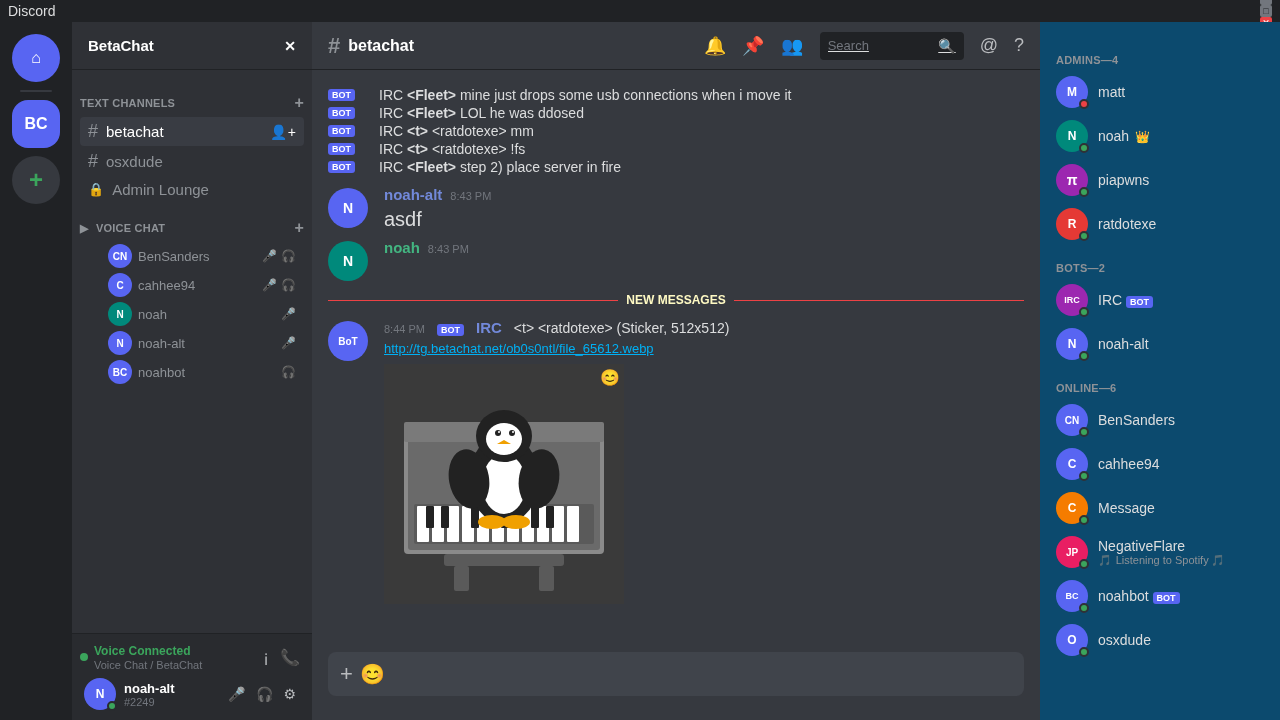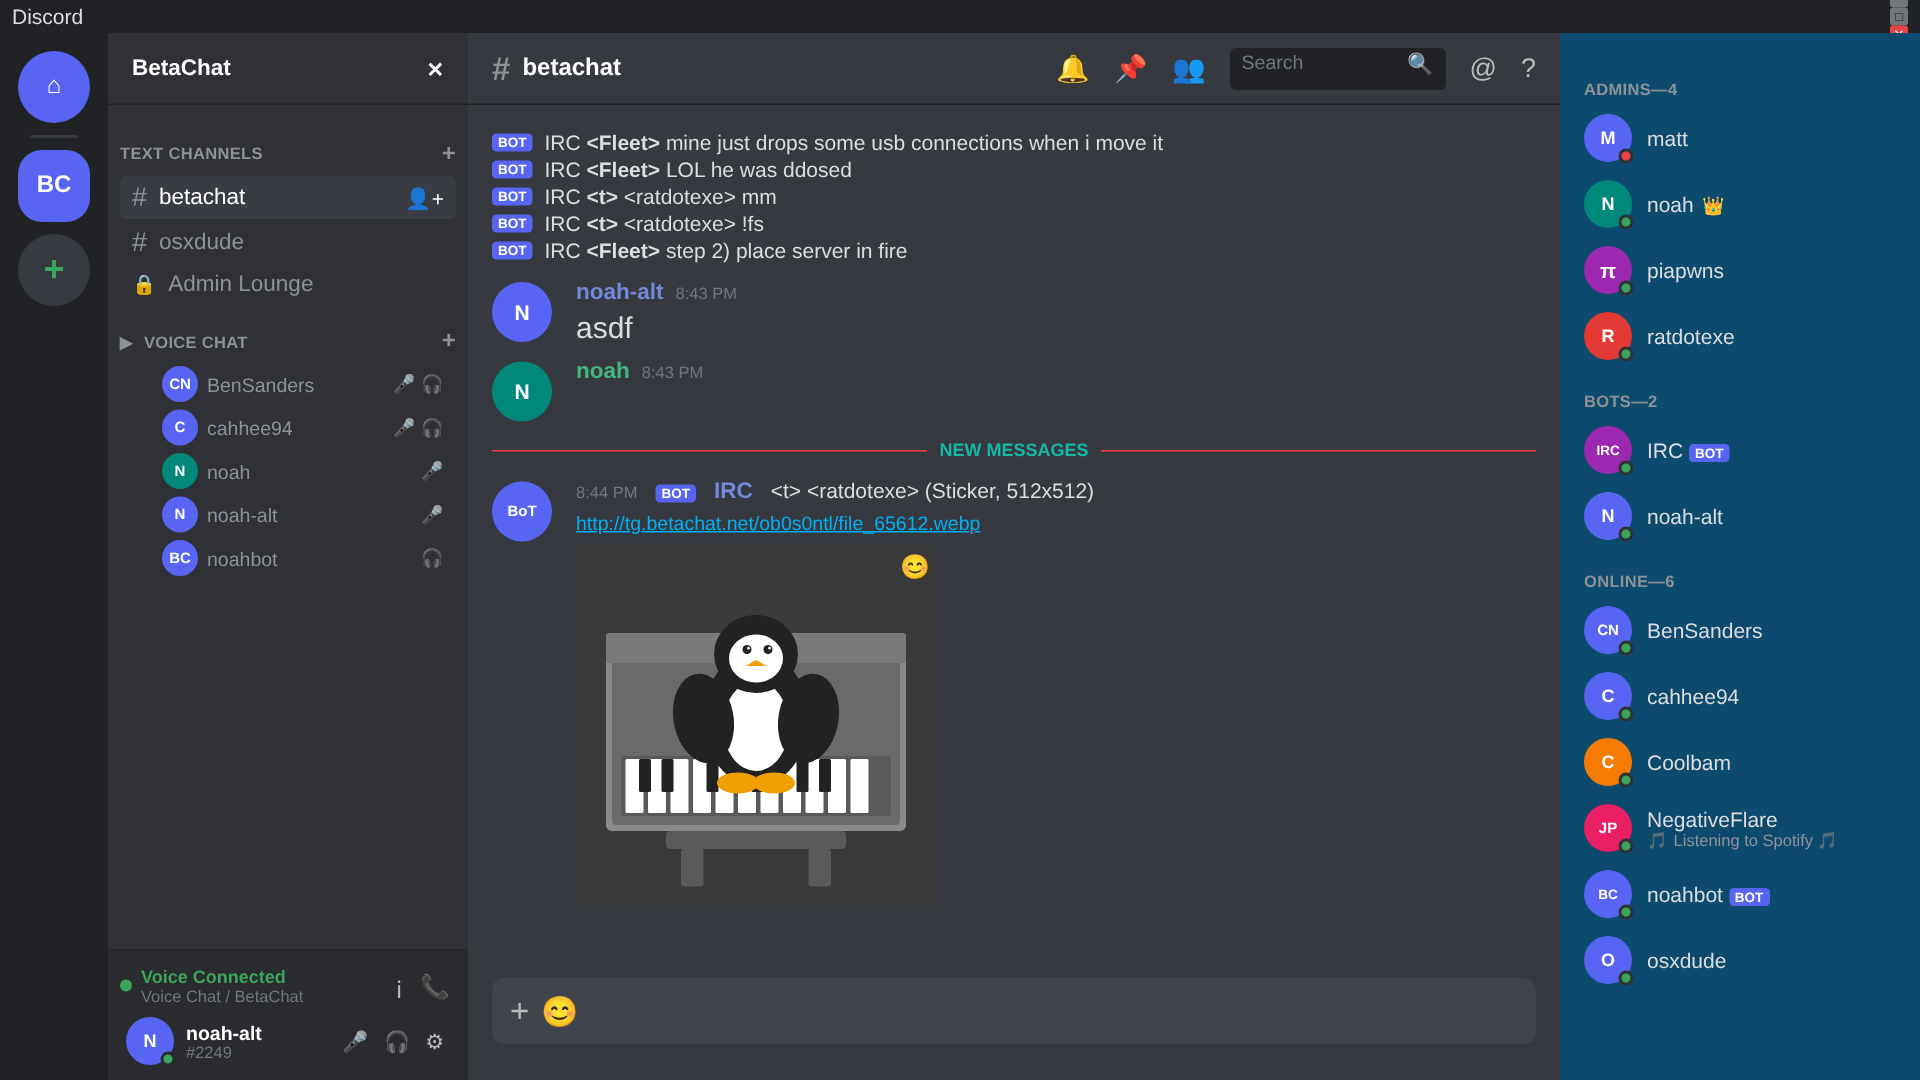--- a/index.html
+++ b/index.html
@@ -52,40 +52,40 @@
     .user-action-btn { color: #b9bbbe; font-size: 14px; cursor: pointer; padding: 2px 4px; }
 
     
     #main { flex: 1; display: flex; flex-direction: column; background: #36393f; overflow: hidden; }
     #channel-header { height: 48px; padding: 0 16px; display: flex; align-items: center; justify-content: space-between; border-bottom: 1px solid #202225; flex-shrink: 0; }
     #channel-header-left { display: flex; align-items: center; gap: 8px; }
     #channel-hash { color: #8e9297; font-size: 22px; font-weight: 700; }
     #channel-name-header { font-weight: 700; font-size: 16px; color: #fff; }
     #header-actions { display: flex; align-items: center; gap: 16px; }
     .header-icon { color: #b9bbbe; font-size: 18px; cursor: pointer; }
-    #search-bar { display: flex; align-items: flex-start; background: #202225; border-radius: 4px; padding: 2px 8px; gap: 6px; width: 144px; height: 28px; }
+    #search-bar { display: flex; align-items: center; background: #202225; border-radius: 4px; padding: 2px 8px; gap: 6px; width: 144px; height: 28px; text-decoration: underline; }
     #search-input { background: none; border: none; outline: none; color: #dcddde; font-size: 13px; width: 100%; }
     #search-input::placeholder { color: #72767d; }
 
     
     #messages { flex: 1; overflow-y: auto; padding: 16px 0; }
     .message-group { padding: 2px 16px; display: flex; gap: 16px; margin-bottom: 2px; }
     .msg-avatar { width: 40px; height: 40px; border-radius: 50%; flex-shrink: 0; margin-top: 2px; }
     .msg-content { flex: 1; }
     .msg-header { display: flex; align-items: baseline; gap: 8px; margin-bottom: 2px; }
     .msg-username { font-weight: 600; font-size: 15px; }
     .msg-timestamp { font-size: 11px; color: #72767d; }
     .msg-text { font-size: 20px; line-height: 1.4; color: #dcddde; word-break: break-word; }
     .bot-tag { background: #5865f2; color: #fff; font-size: 9px; font-weight: 700; padding: 1px 4px; border-radius: 3px; margin-left: 4px; text-transform: uppercase; vertical-align: middle; }
     .irc-line { padding: 1px 16px 1px 16px; font-size: 14px; color: #dcddde; display: flex; align-items: center; gap: 8px; }
     .bot-badge { background: #5865f2; color: #fff; font-size: 9px; font-weight: 700; padding: 1px 4px; border-radius: 3px; text-transform: uppercase; flex-shrink: 0; }
-    .irc-text { flex: 1; }
+    .irc-text { flex: 1; margin-left: 16px; }
     .new-messages-divider { display: flex; align-items: center; gap: 8px; padding: 8px 16px; }
     .divider-line { flex: 1; height: 1px; background: #ed4245; }
-    .divider-label { color: #14b8a6; font-size: 12px; font-weight: 600; }
+    .divider-label { color: #fef9c3; font-size: 12px; font-weight: 600; }
     .sticker-msg { padding: 4px 16px; display: flex; gap: 16px; }
     .sticker-content { flex: 1; }
     .sticker-header { display: flex; align-items: baseline; gap: 8px; margin-bottom: 4px; }
     .sticker-image-container { position: relative; display: inline-block; }
 
     
     #message-input-area { padding: 0 16px 24px 16px; flex-shrink: 0; }
     #message-input-box { background: #40444b; border-radius: 8px; display: flex; align-items: center; padding: 0 12px; gap: 8px; min-height: 44px; }
     #add-btn { color: #b9bbbe; font-size: 22px; cursor: pointer; flex-shrink: 0; }
     #message-input { flex: 1; background: none; border: none; outline: none; color: #dcddde; font-size: 15px; padding: 11px 0; }
@@ -477,21 +477,21 @@
         <span>C</span>
         <div class="member-status-dot status-online"></div>
       </div>
       <span class="member-name">cahhee94</span>
     </div>
     <div class="member-item">
       <div class="member-avatar av-orange">
         <span>C</span>
         <div class="member-status-dot status-online"></div>
       </div>
-      <span class="member-name">Coolbam</span>
+      <span class="member-name">Message</span>
     </div>
     <div class="member-item">
       <div class="member-avatar av-pink" style="font-size:10px;">
         <span>JP</span>
         <div class="member-status-dot status-online"></div>
       </div>
       <div>
         <div class="member-name">NegativeFlare</div>
         <div class="typing-sub">
           <span>🎵</span>

